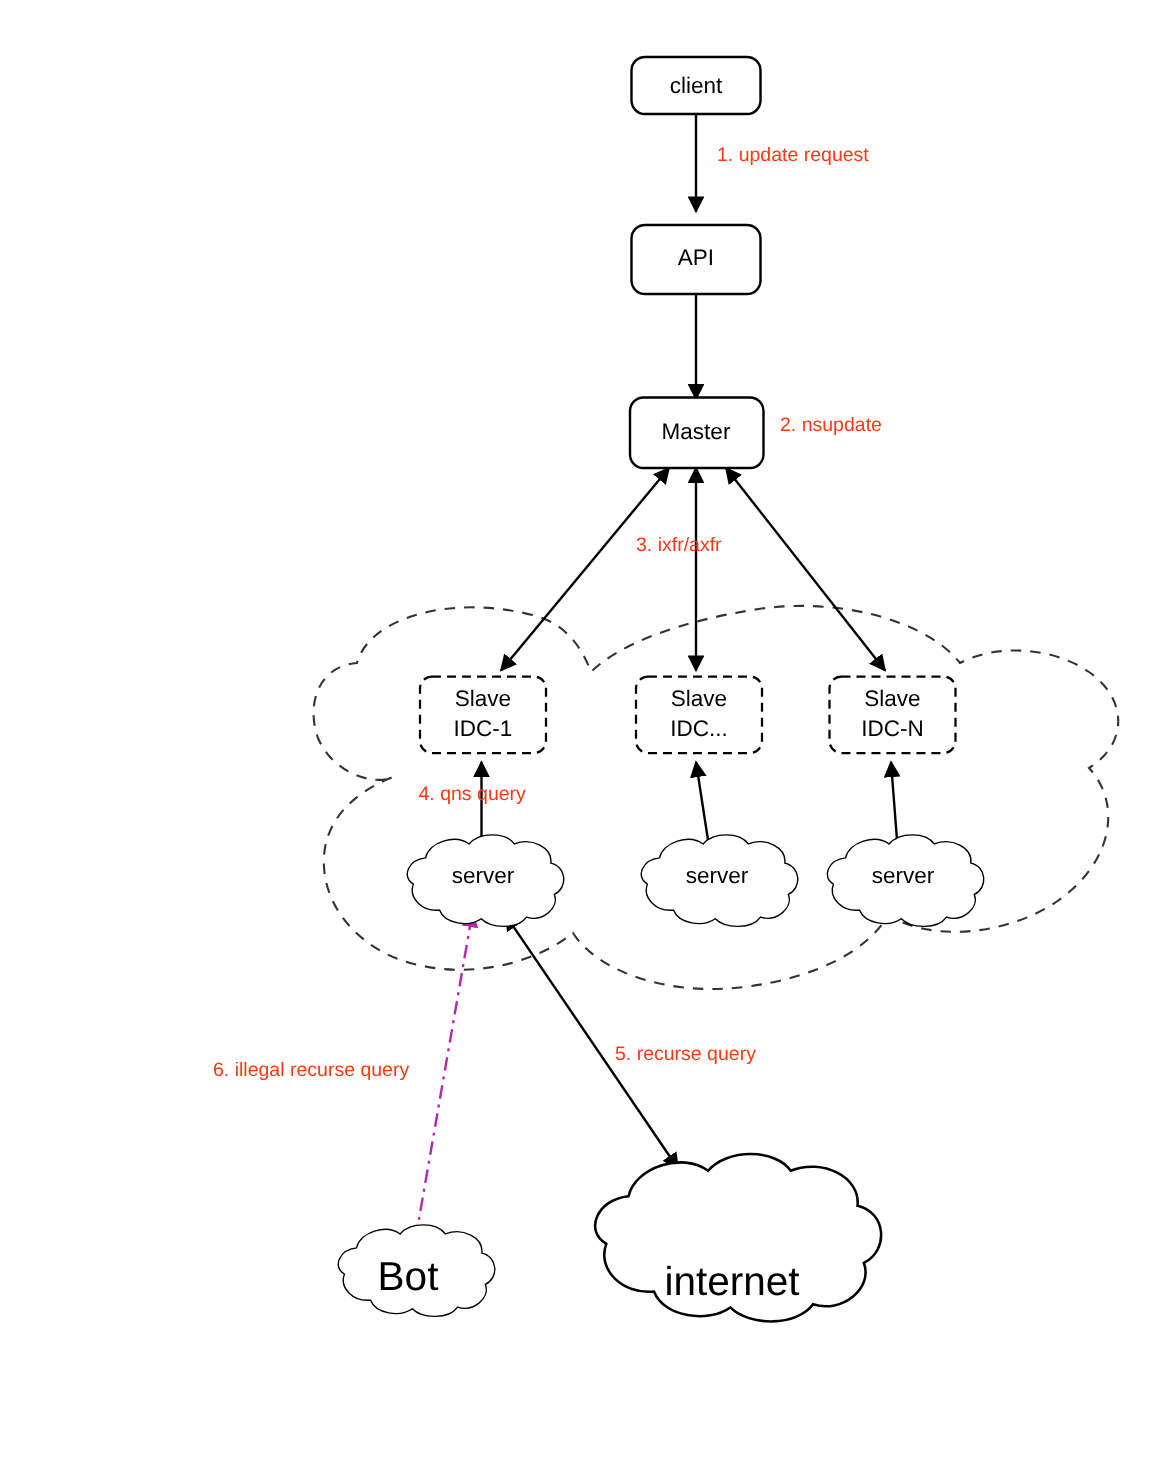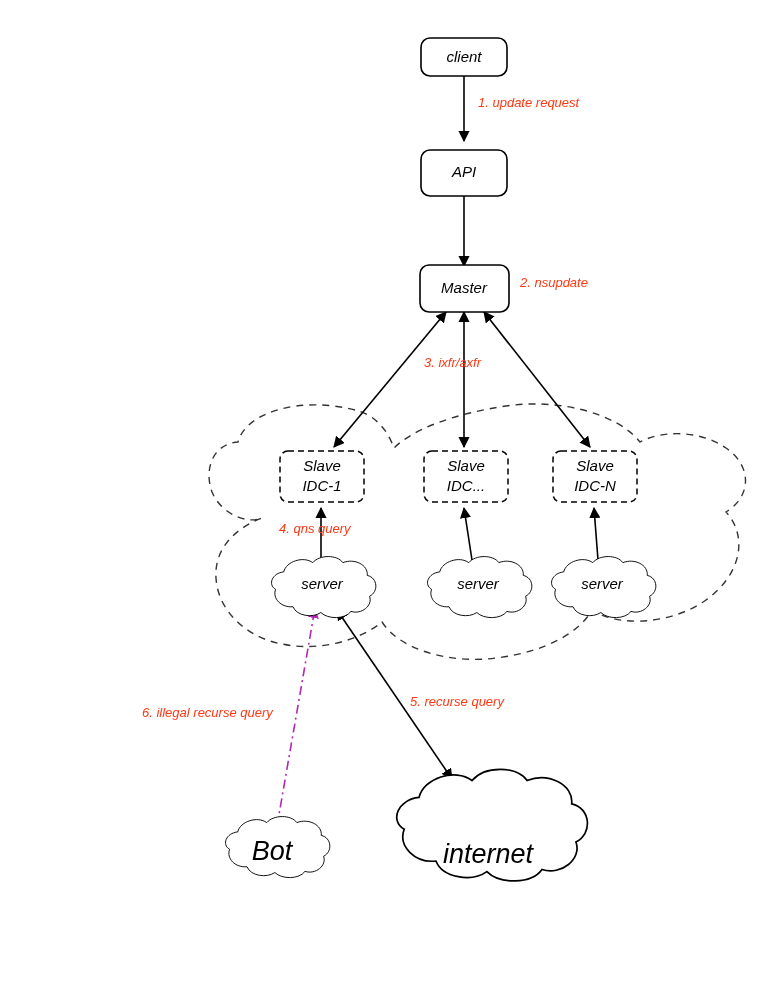--- a/index.html
+++ b/index.html
@@ -10,21 +10,20 @@
   body {
     width: 777px;
     height: 981px;
     font-family: "Liberation Sans", sans-serif;
     overflow: hidden;
   }
   #diagram-root {
     position: relative;
     width: 768px;
     height: 981px;
-    font-style: italic;
   }
   svg#diagram {
     display: block;
     width: 777px;
     height: 981px;
   }
   .node-shape {
     fill: #ffffff;
     stroke: #000000;
     stroke-width: 1.6;

